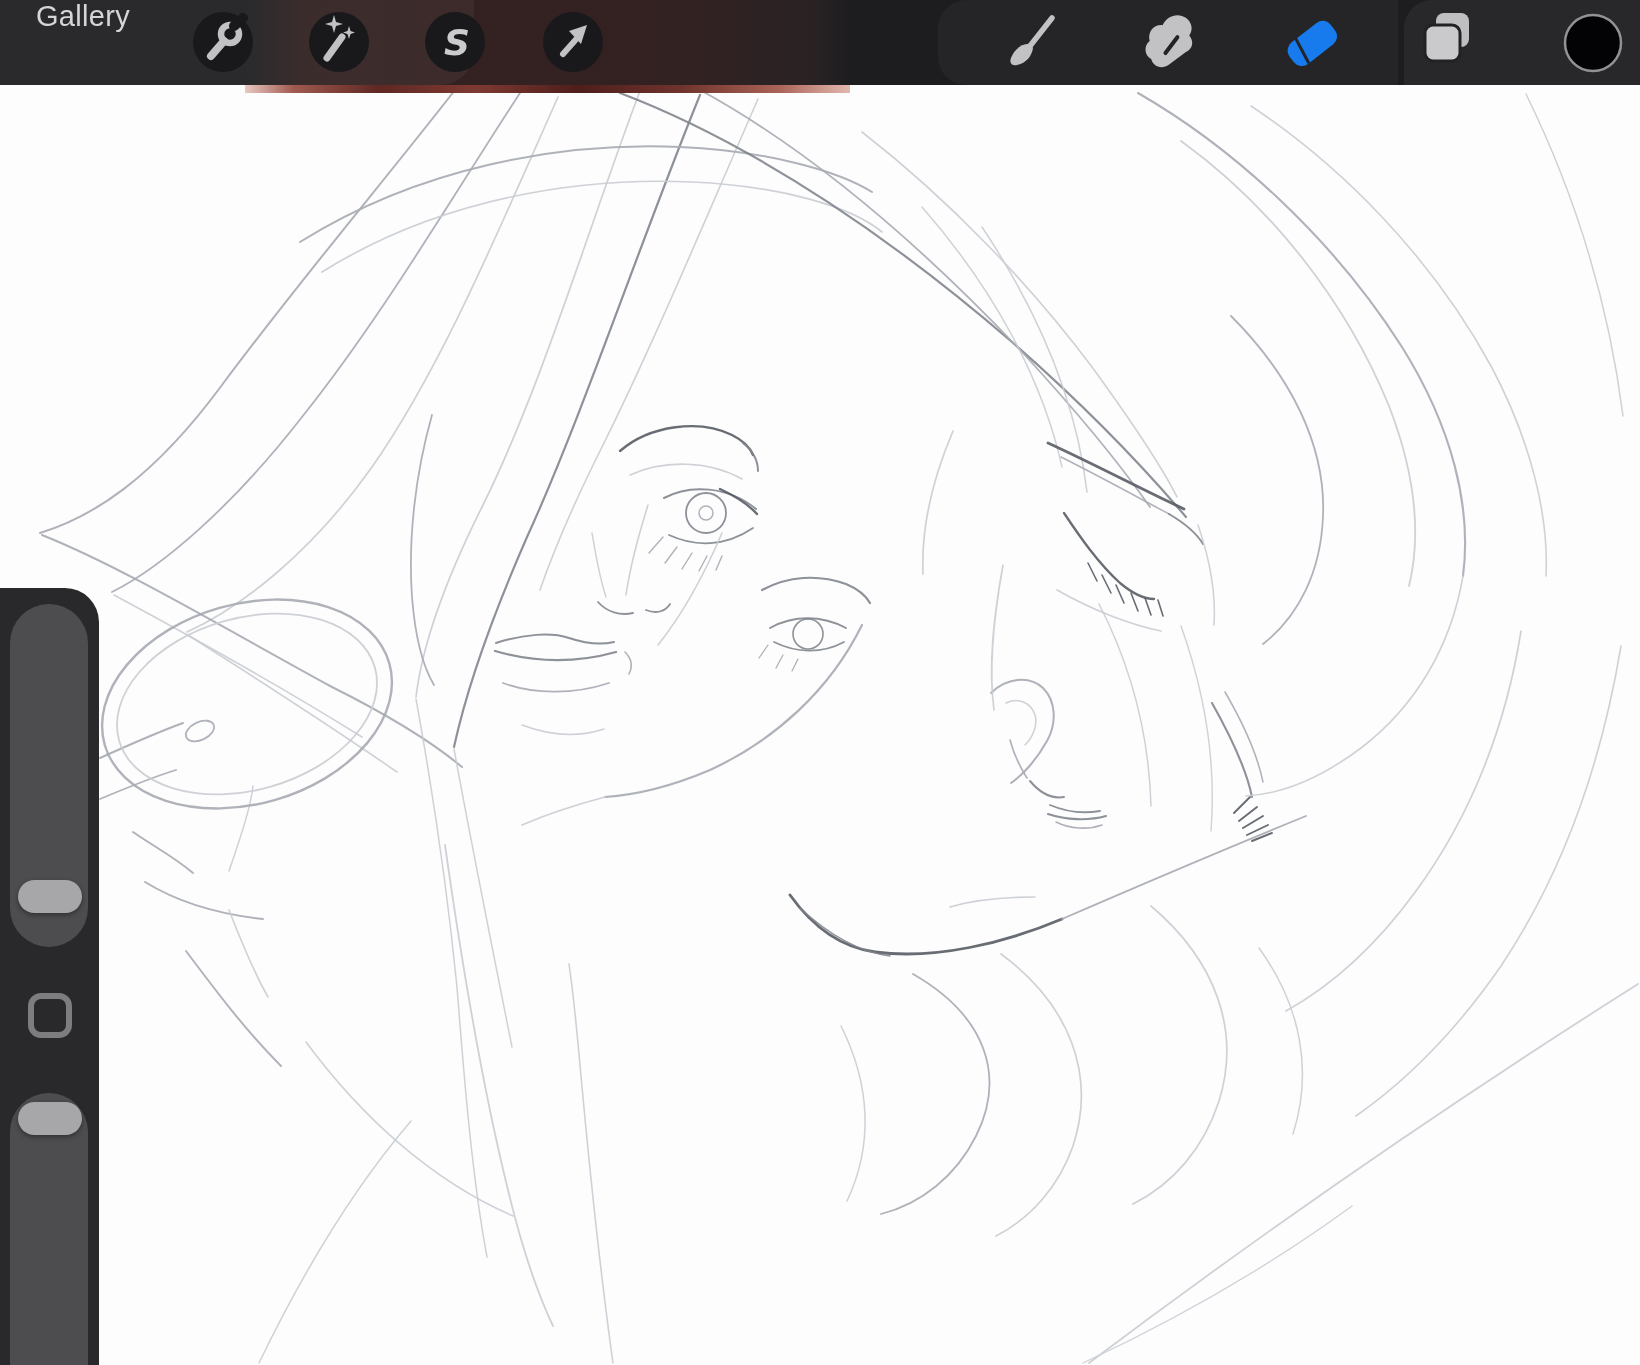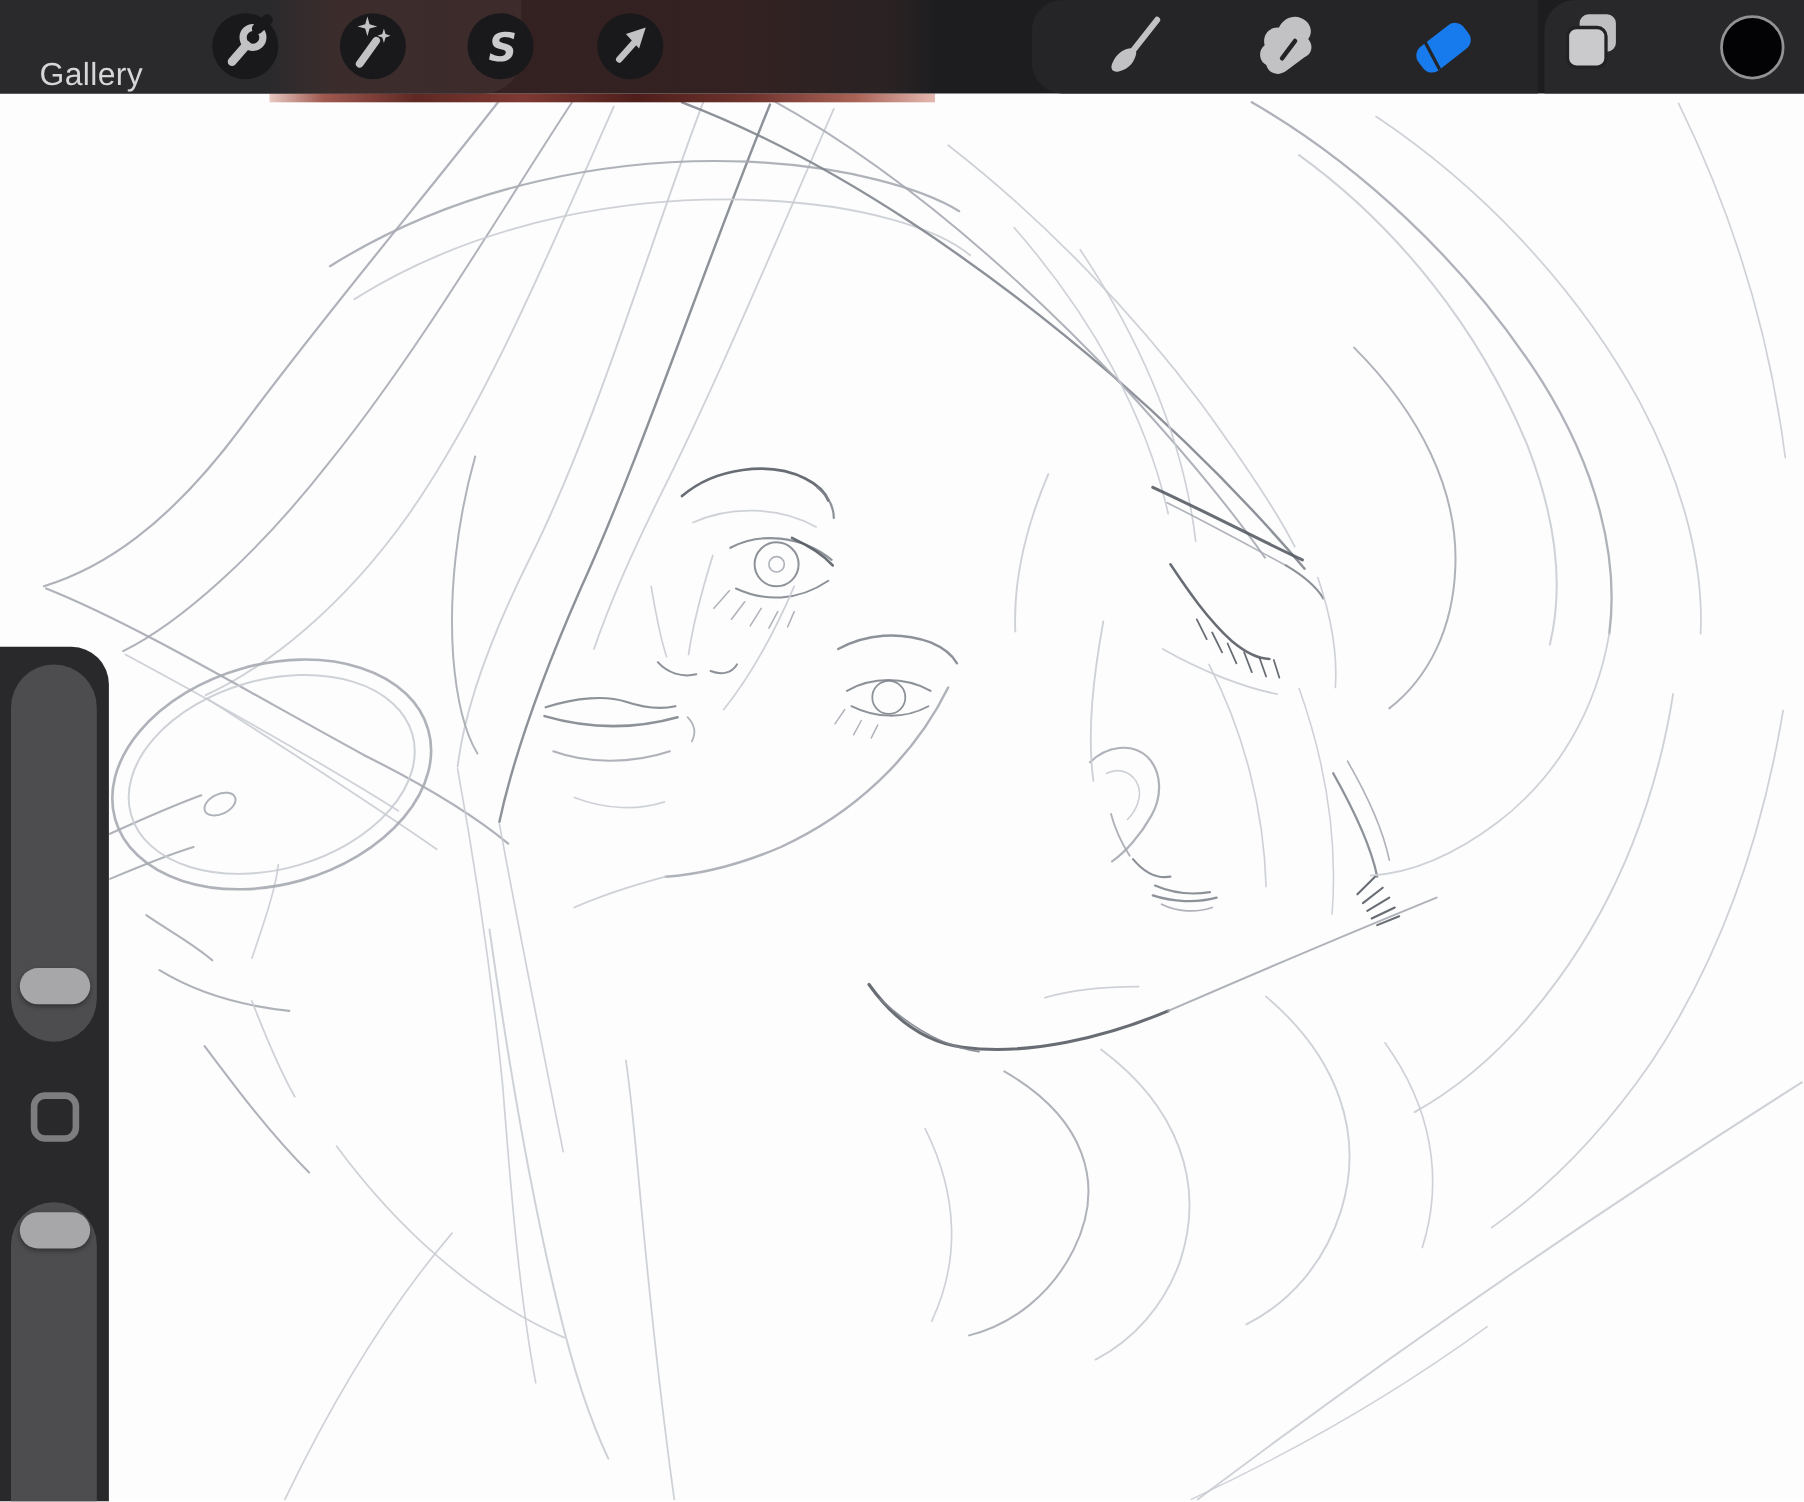--- a/index.html
+++ b/index.html
@@ -13,21 +13,21 @@
 
   
   .toolbar{position:absolute;left:0;top:0;width:1640px;height:85px;background:#1d1d20;z-index:10;}
   .tb-panel{position:absolute;top:0;height:85px;}
   .tb-panel.left{left:0;width:474px;background:#2a2a2c;border-bottom-right-radius:34px;}
   .tb-panel.mid-right{left:938px;width:460px;background:#252528;border-radius:28px 0 0 28px;}
   .tb-panel.far-right{left:1404px;width:236px;background:#28282b;border-radius:28px 0 0 0;}
   .tb-tint{position:absolute;left:245px;top:0;width:605px;height:85px;pointer-events:none;
            background:linear-gradient(90deg,rgba(130,55,45,0) 0%,rgba(130,55,45,.20) 10%,
                       rgba(118,44,38,.26) 45%,rgba(120,48,40,.24) 72%,rgba(150,80,66,.10) 94%,rgba(150,80,66,0) 100%);}
-  .gallery-btn{position:absolute;left:36px;top:0;height:85px;display:flex;align-items:flex-end;
+  .gallery-btn{position:absolute;left:36px;top:0;height:85px;display:flex;align-items:flex-start;
                color:#d6d6d8;font-size:29px;letter-spacing:.3px;cursor:default;}
   .tool-circle{position:absolute;top:12px;width:60px;height:60px;border-radius:50%;background:#19191b;}
   .icon-abs{position:absolute;top:6px;width:72px;height:72px;}
 
   
   .sidebar{position:absolute;left:0;top:588px;width:99px;height:777px;background:#29292b;
            border-top-right-radius:34px;z-index:5;}
   .sb-track{position:absolute;left:10px;width:78px;background:#4d4d4f;}
   .sb-track.size{top:16px;height:343px;border-radius:39px;}
   .sb-track.opacity{top:505px;height:272px;border-radius:39px 39px 0 0;}

